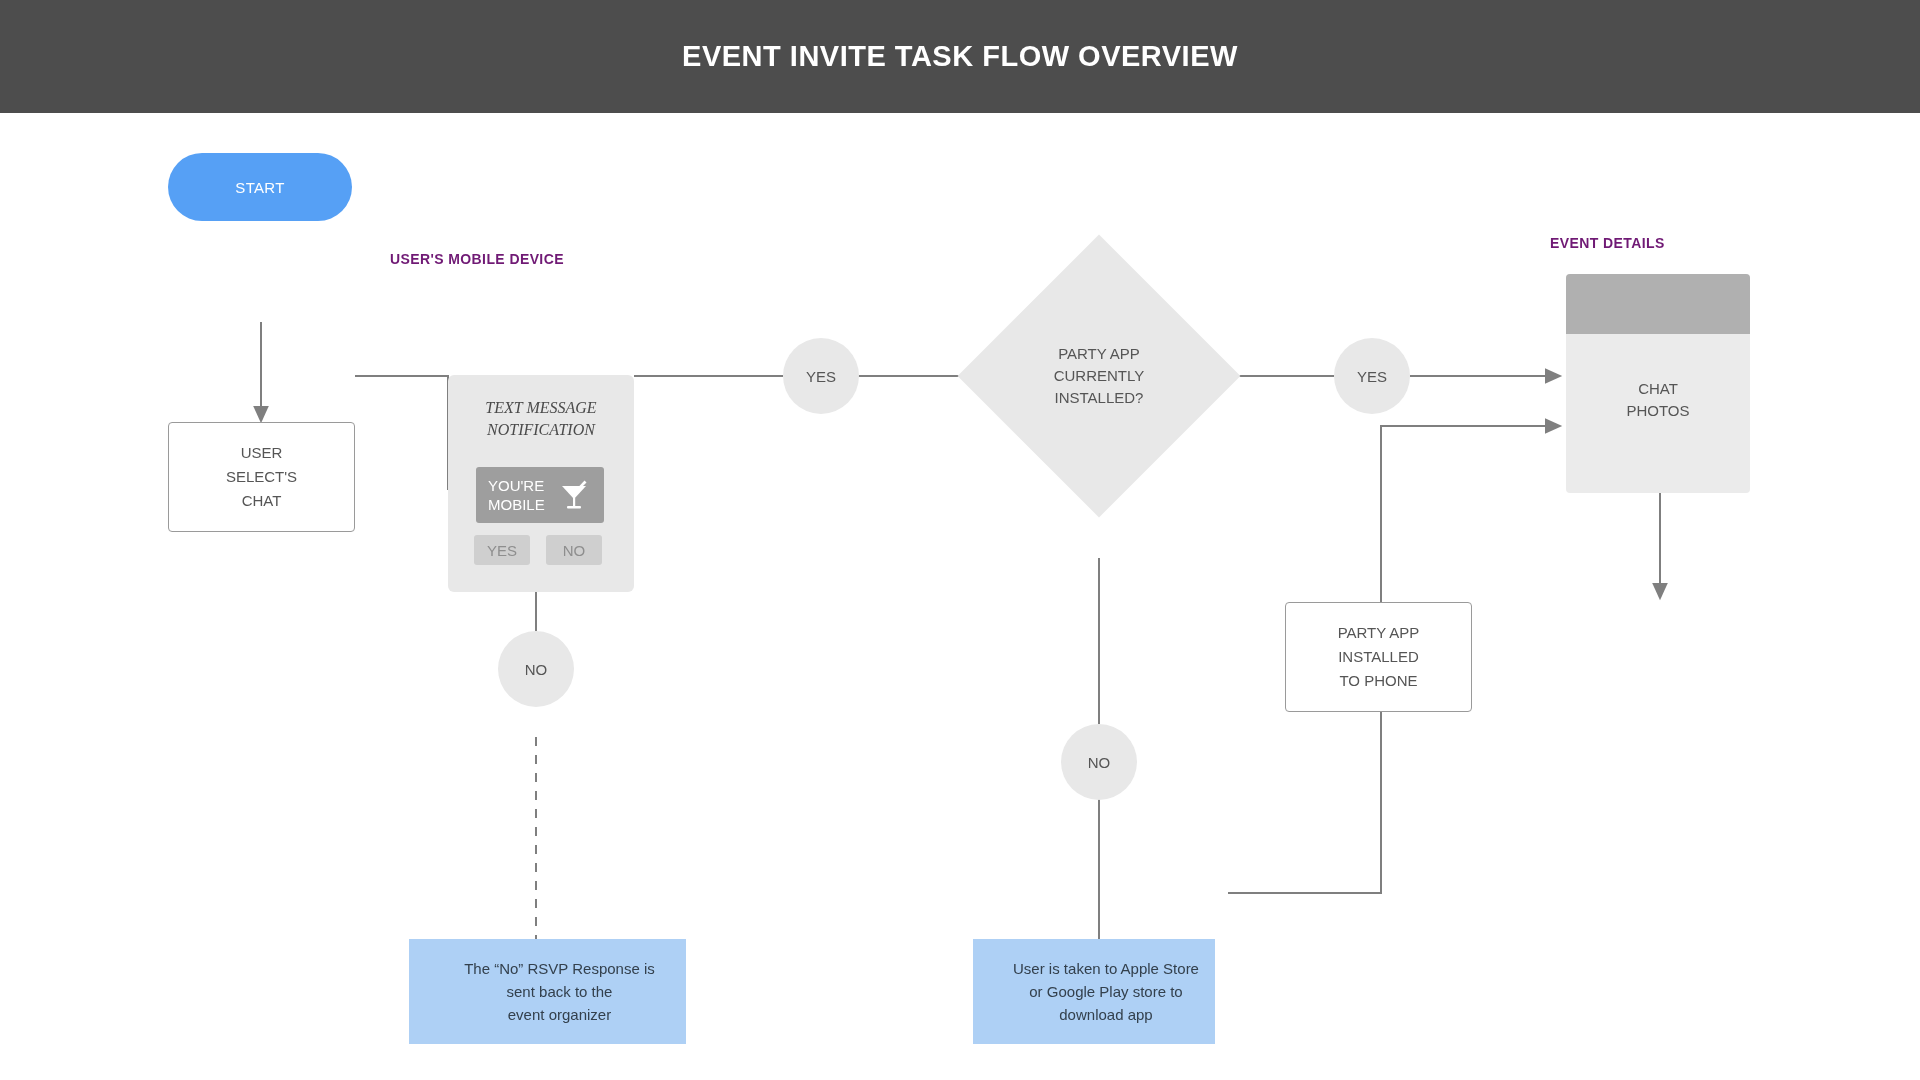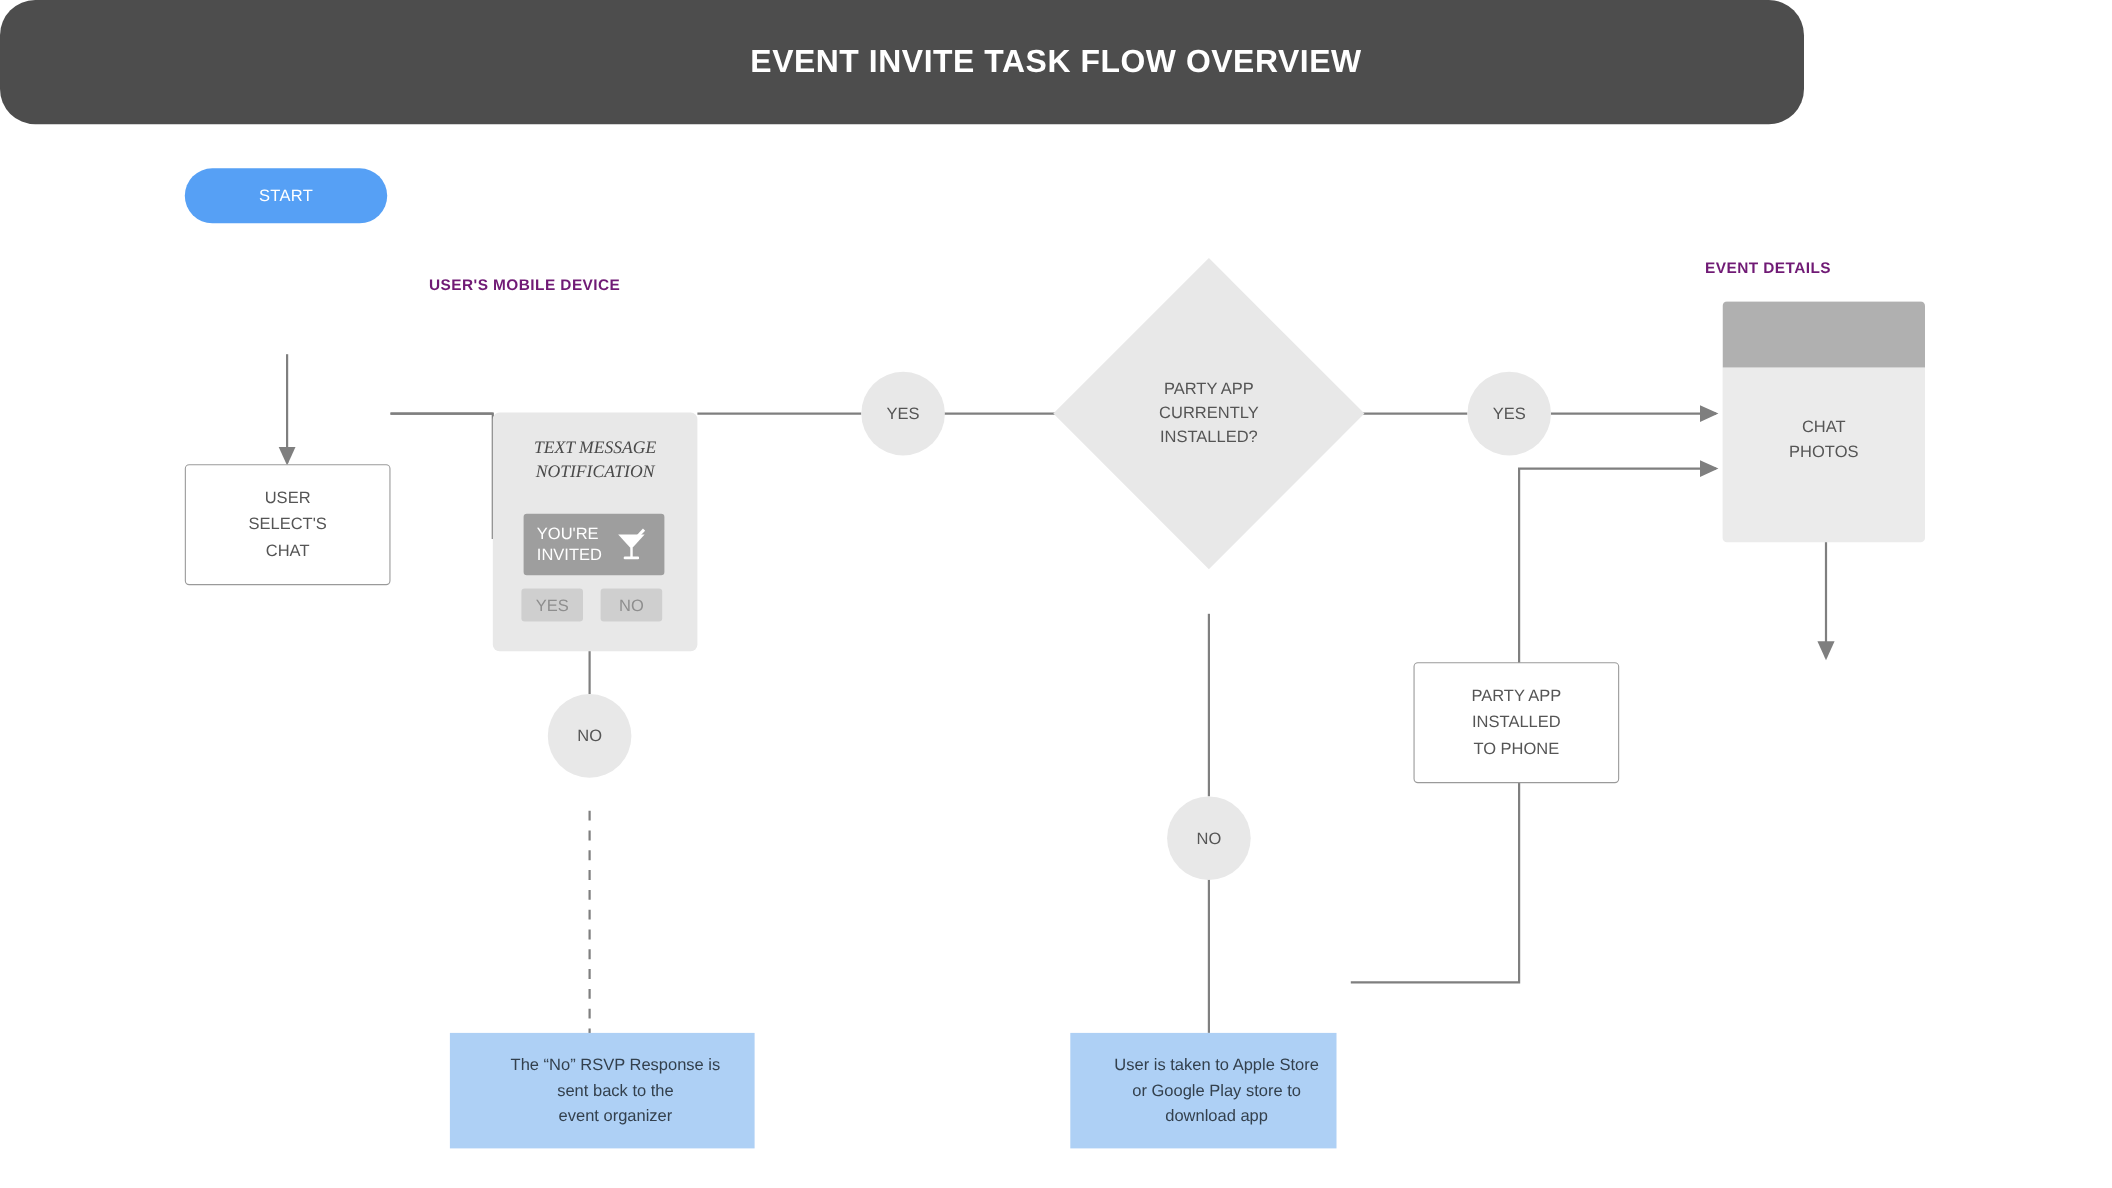--- a/index.html
+++ b/index.html
@@ -4,23 +4,22 @@
 <style>
   html,body{margin:0;padding:0;}
   body{
     width:1920px;height:1080px;
     background:#ffffff;
     font-family:"Liberation Sans", sans-serif;
     overflow:hidden;
     position:relative;
   }
   .header{
-    position:absolute;left:0;top:0;width:1640px;height:113px;
+    position:absolute;left:0;top:0;width:1920px;height:113px;
     background:#4d4d4d;
-    border-radius:32px;
   }
   .header-title{
     position:absolute;left:0;top:0;width:1920px;height:113px;
     display:flex;align-items:center;justify-content:center;
     color:#ffffff;font-size:29px;font-weight:bold;letter-spacing:0.5px;
   }
   .canvas{
     position:absolute;left:0;top:113px;width:1920px;height:967px;
   }
   svg.edges{position:absolute;left:0;top:0;width:1920px;height:967px;}
@@ -136,39 +135,39 @@
       <path d="M1099,445 L1099,611"></path>
 
       <path d="M1099,685 L1099,826"></path>
 
       <path d="M1228,780 L1381,780 L1381,313 L1560,313" marker-end="url(#arrow)"></path>
 
       <path d="M1660,368 L1660,485" marker-end="url(#arrow)"></path>
     </g>
   </svg>
 
-  <div class="node pill" style="left:168px;top:40px;width:184px;height:50px;">
+  <div class="node pill" style="left:168px;top:40px;width:184px;height:68px;">
     <span>START</span>
   </div>
 
   <div class="node procbox ml" style="left:168px;top:309px;width:187px;height:110px;">
     <span>USER
 SELECT'S
 CHAT</span>
   </div>
 
   <div class="grouplabel" style="left:390px;top:138px;width:220px;">USER'S MOBILE DEVICE</div>
 
   <div class="node phone" style="left:448px;top:262px;width:186px;height:217px;">
     <div class="phone-caption ml">TEXT MESSAGE
 NOTIFICATION</div>
 
     <div class="invite-card" style="left:28px;top:92px;width:128px;height:56px;">
       <div class="invite-text ml">YOU'RE
-INVITED</div>
+MOBILE</div>
       <div class="invite-icon">
         <svg width="34" height="34" viewBox="0 0 34 34" fill="none">
           <path d="M5 8 L29 8 L17 21 Z" fill="#ffffff"></path>
           <rect x="16" y="20" width="2.2" height="9" fill="#ffffff"></rect>
           <rect x="10" y="28" width="14" height="2.4" rx="1" fill="#ffffff"></rect>
           <path d="M21 9.5 L27.5 2.5 L29.5 4.5 L23 11 Z" fill="#ffffff"></path>
         </svg>
       </div>
     </div>
 

